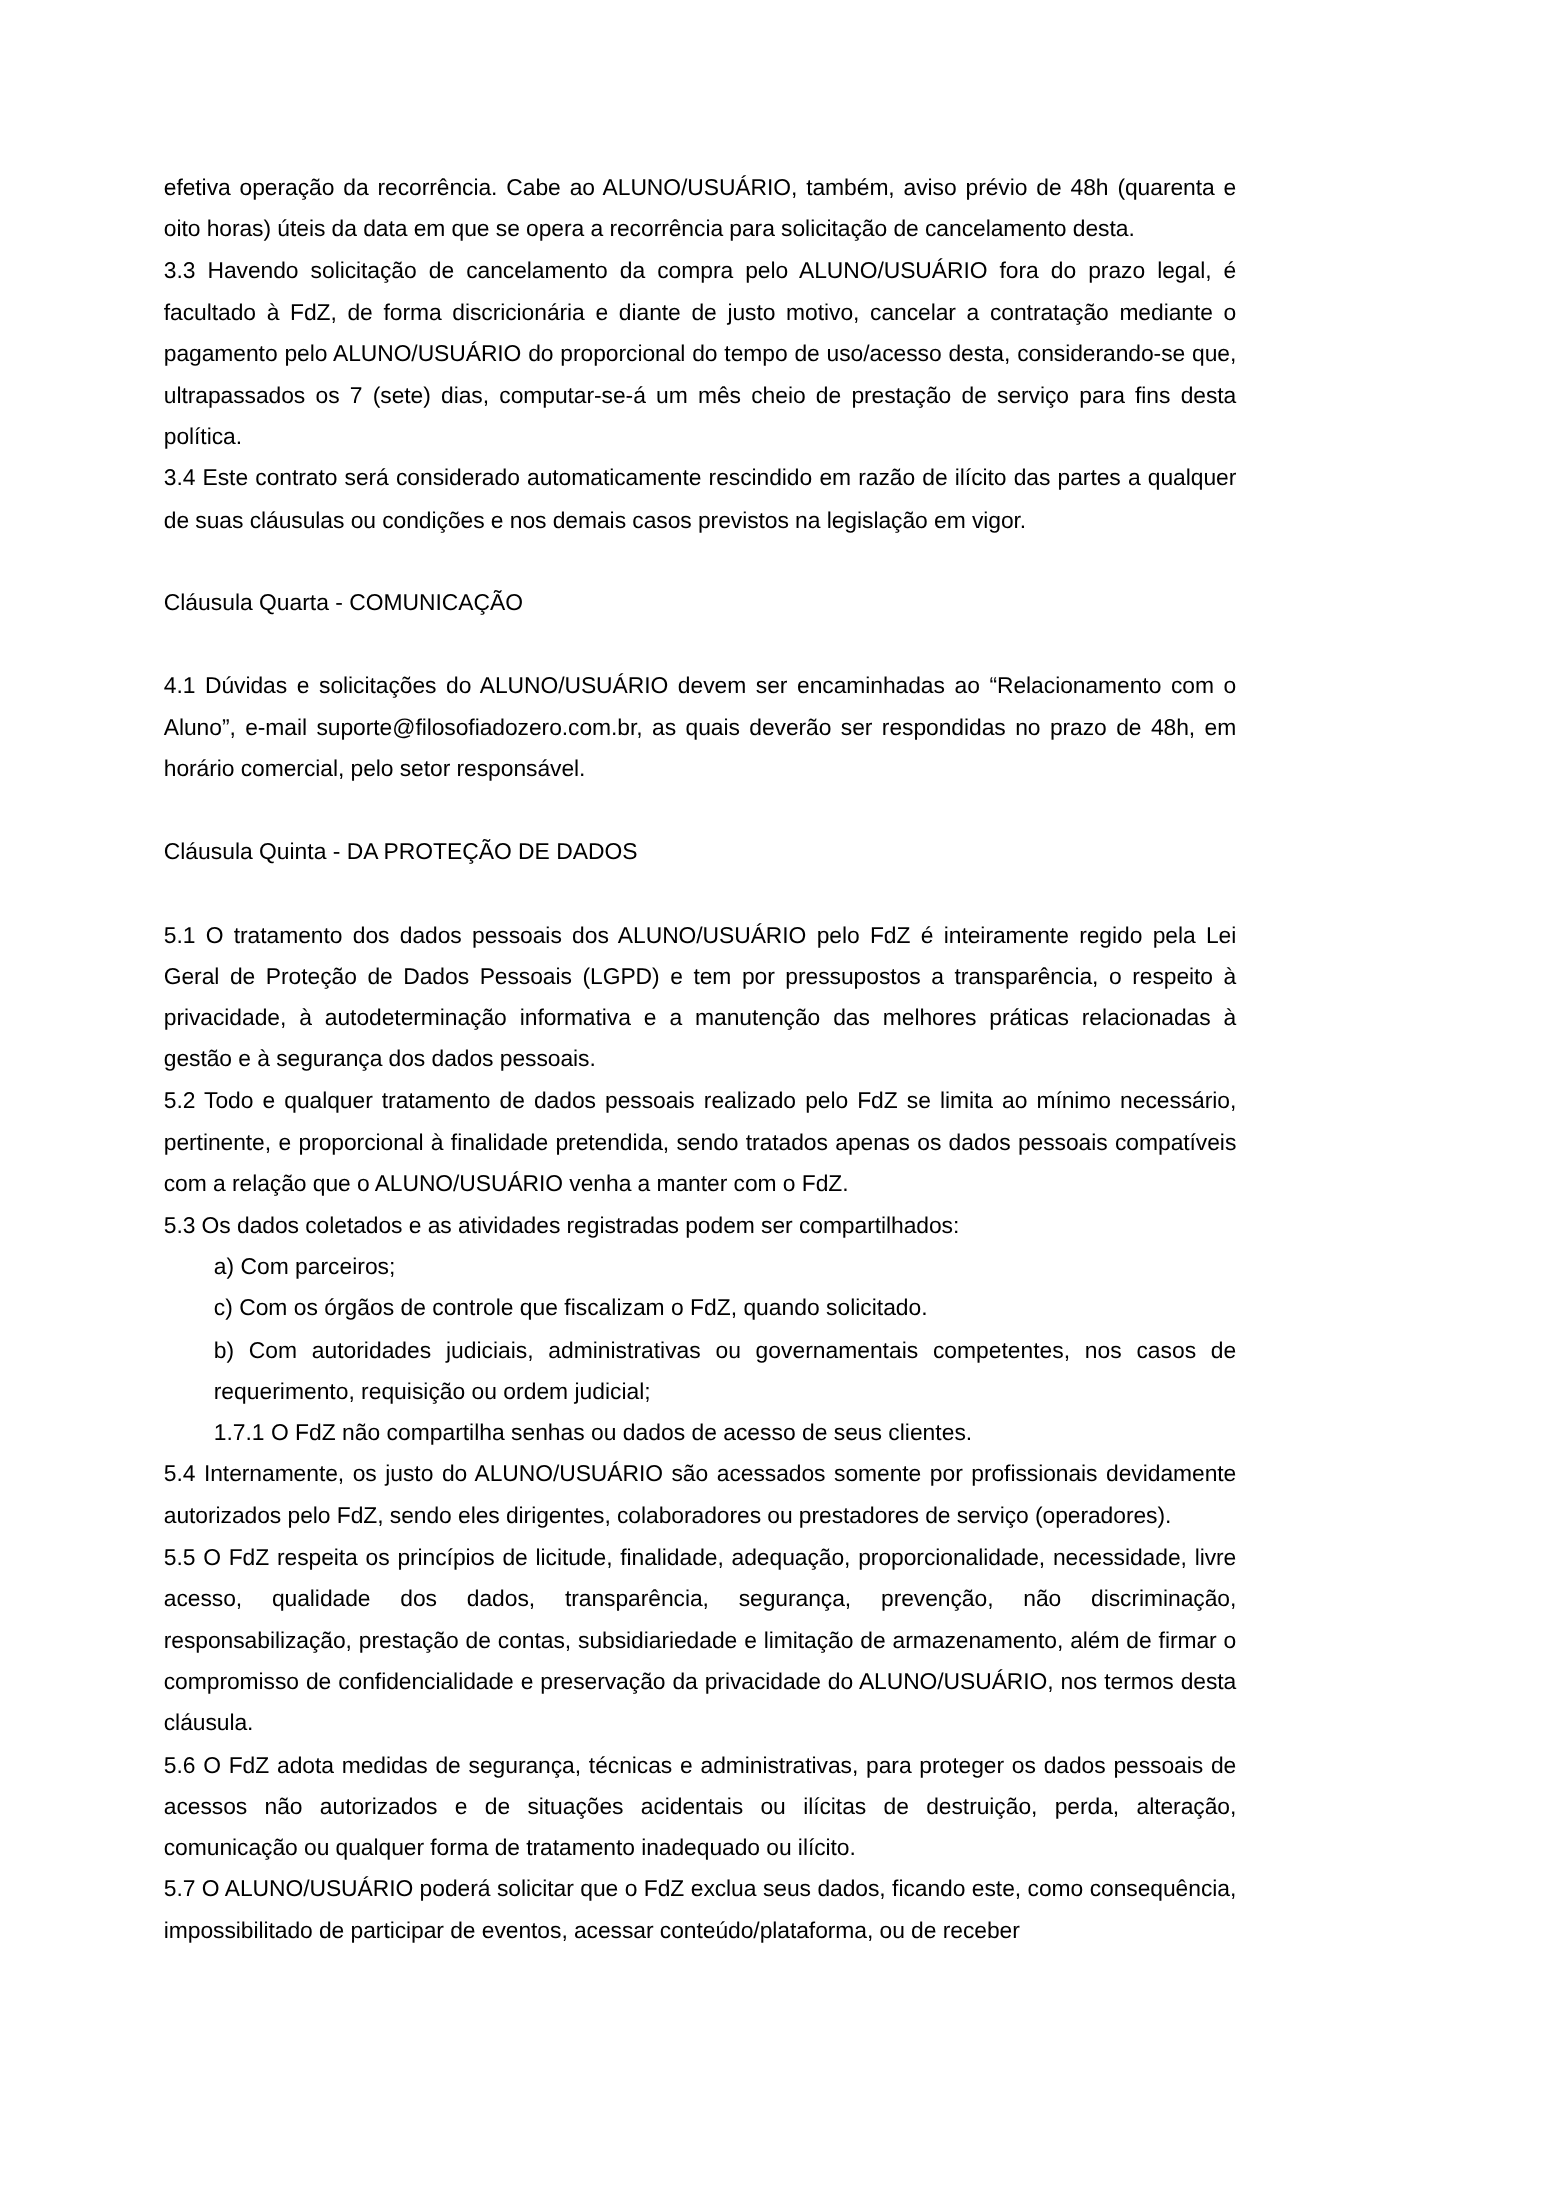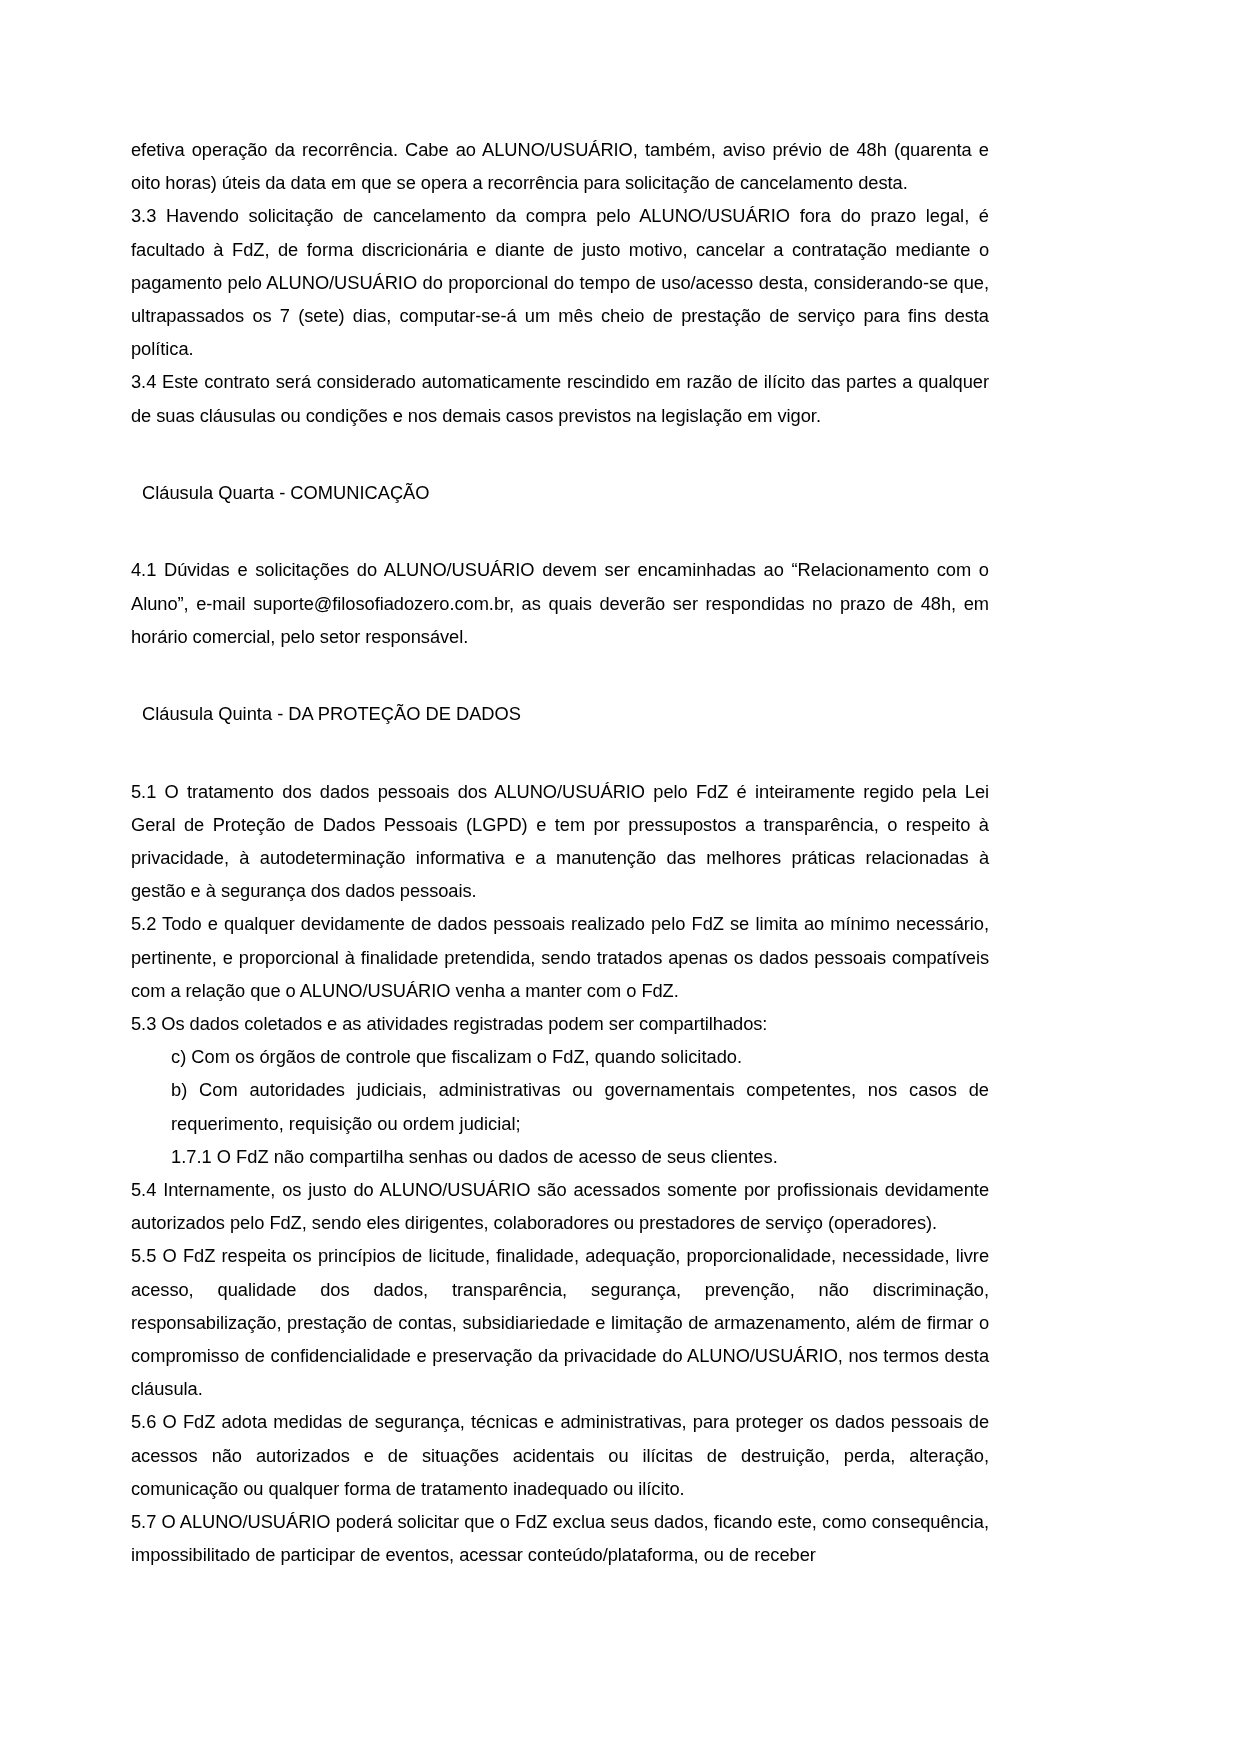--- a/index.html
+++ b/index.html
@@ -30,21 +30,21 @@
     margin: 0;
     padding: 0;
     font-size: 18.3px;
     line-height: 33.2px;
     text-align: justify;
     text-justify: inter-word;
     letter-spacing: -0.05px;
     word-spacing: 0px;
   }
   p.heading {
-    margin: 11px;
+    margin: 0;
     padding: 0;
     font-size: 18.3px;
     line-height: 33.2px;
     font-weight: bold;
     text-align: left;
   }
   .spacer-lg { height: 33.2px; }
   .spacer-md { height: 33.2px; }
   .indent-item {
     margin: 0;
@@ -67,22 +67,23 @@
       <p class="para"><b>3.3</b><span> Havendo solicitação de cancelamento da compra pelo </span><b>ALUNO/USUÁRIO</b><span> fora do prazo legal, é facultado à </span><b>FdZ</b><span>, de forma discricionária e diante de justo motivo, cancelar a contratação mediante o pagamento pelo </span><b>ALUNO/USUÁRIO</b><span> do proporcional do tempo de uso/acesso desta, considerando-se que, ultrapassados os 7 (sete) dias, computar-se-á um mês cheio de prestação de serviço para fins desta política.</span></p>
       <p class="para"><b>3.4</b><span> Este contrato será considerado automaticamente rescindido em razão de ilícito das partes a qualquer de suas cláusulas ou condições e nos demais casos previstos na legislação em vigor.</span></p>
       <div class="spacer-lg"></div>
       <p class="heading"><b>Cláusula Quarta - COMUNICAÇÃO</b></p>
       <div class="spacer-md"></div>
       <p class="para"><b>4.1</b><span> Dúvidas e solicitações do </span><b>ALUNO/USUÁRIO</b><span> devem ser encaminhadas ao “Relacionamento com o Aluno”, e-mail suporte@filosofiadozero.com.br, as quais deverão ser respondidas no prazo de 48h, em horário comercial, pelo setor responsável.</span></p>
       <div class="spacer-lg"></div>
       <p class="heading"><b>Cláusula Quinta - DA PROTEÇÃO DE DADOS</b></p>
       <div class="spacer-md"></div>
       <p class="para"><b>5.1</b><span> O tratamento dos dados pessoais dos </span><b>ALUNO/USUÁRIO</b><span> pelo </span><b>FdZ</b><span> é inteiramente regido pela Lei Geral de Proteção de Dados Pessoais (</span><b>LGPD</b><span>) e tem por pressupostos a transparência, o respeito à privacidade, à autodeterminação informativa e a manutenção das melhores práticas relacionadas à gestão e à segurança dos dados pessoais.</span></p>
-      <p class="para"><b>5.2</b><span> Todo e qualquer devidamente de dados pessoais realizado pelo </span><b>FdZ</b><span> se limita ao mínimo necessário, pertinente, e proporcional à finalidade pretendida, sendo tratados apenas os dados pessoais compatíveis com a relação que o </span><b>ALUNO/USUÁRIO</b><span> venha a manter com o </span><b>FdZ</b><span>.</span></p>
+      <p class="para"><b>5.2</b><span> Todo e qualquer tratamento de dados pessoais realizado pelo </span><b>FdZ</b><span> se limita ao mínimo necessário, pertinente, e proporcional à finalidade pretendida, sendo tratados apenas os dados pessoais compatíveis com a relação que o </span><b>ALUNO/USUÁRIO</b><span> venha a manter com o </span><b>FdZ</b><span>.</span></p>
       <p class="para"><b>5.3</b><span> Os dados coletados e as atividades registradas podem ser compartilhados:</span></p>
+      <p class="indent-item"><b>a)</b><span> Com parceiros;</span></p>
       <p class="indent-item"><b>c)</b><span> Com os órgãos de controle que fiscalizam o </span><b>FdZ</b><span>, quando solicitado.</span></p>
       <p class="indent-item"><b>b)</b><span> Com autoridades judiciais, administrativas ou governamentais competentes, nos casos de requerimento, requisição ou ordem judicial;</span></p>
       <p class="indent-item"><b>1.7.1</b><span>  O </span><b>FdZ</b><span> não compartilha senhas ou dados de acesso de seus clientes.</span></p>
       <p class="para"><b>5.4</b><span> Internamente, os justo do </span><b>ALUNO/USUÁRIO</b><span> são acessados somente por profissionais devidamente autorizados pelo </span><b>FdZ,</b><span> sendo eles dirigentes, colaboradores ou prestadores de serviço (operadores).</span></p>
       <p class="para"><b>5.5</b><span> O </span><b>FdZ</b><span> respeita os princípios de licitude, finalidade, adequação, proporcionalidade, necessidade, livre acesso, qualidade dos dados, transparência, segurança, prevenção, não discriminação, responsabilização, prestação de contas, subsidiariedade e limitação de armazenamento, além de firmar o compromisso de confidencialidade e preservação da privacidade do </span><b>ALUNO/USUÁRIO</b><span>, nos termos desta cláusula.</span></p>
       <p class="para"><b>5.6</b><span> O </span><b>FdZ</b><span> adota medidas de segurança, técnicas e administrativas, para proteger os dados pessoais de acessos não autorizados e de situações acidentais ou ilícitas de destruição, perda, alteração, comunicação ou qualquer forma de tratamento inadequado ou ilícito.</span></p>
       <p class="para"><b>5.7</b><span> O </span><b>ALUNO/USUÁRIO</b><span> poderá solicitar que o </span><b>FdZ</b><span> exclua seus dados, ficando este, como consequência, impossibilitado de participar de eventos, acessar conteúdo/plataforma, ou de receber</span></p>
     </div>
 </div>
 

